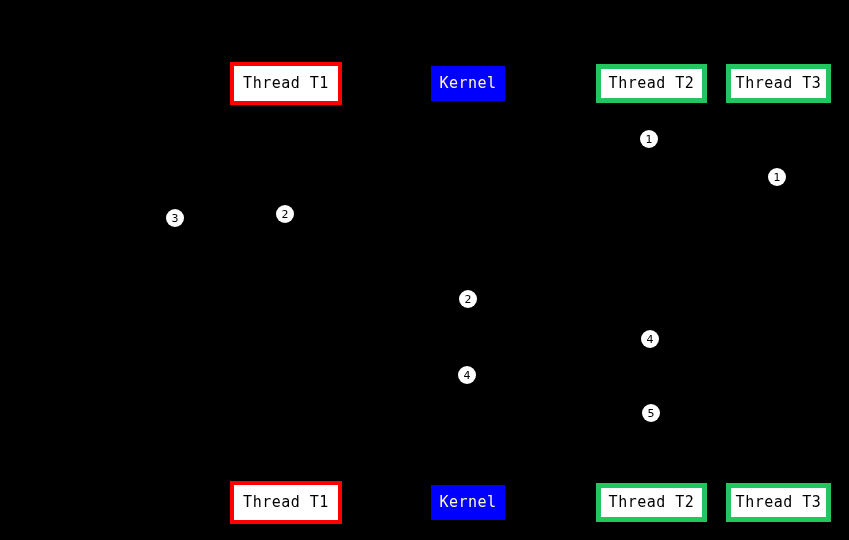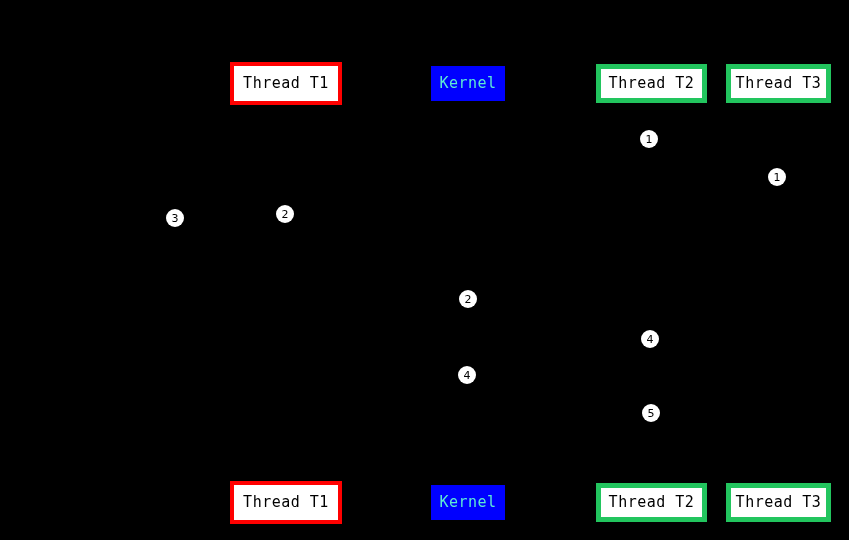--- a/index.html
+++ b/index.html
@@ -36,21 +36,21 @@
     line-height: 1;
   }
   .participant.red-border {
     border: 4px solid #ff0000;
   }
   .participant.blue-border {
     border: 5px solid #22c55e;
   }
   .participant.blue-fill {
     background: #0000ff;
-    color: #5eead4;
+    color: #fef9c3;
     border: 0;
   }
 
   
   .lifeline {
     position: absolute;
     width: 1px;
     background: #000000;
   }
 

